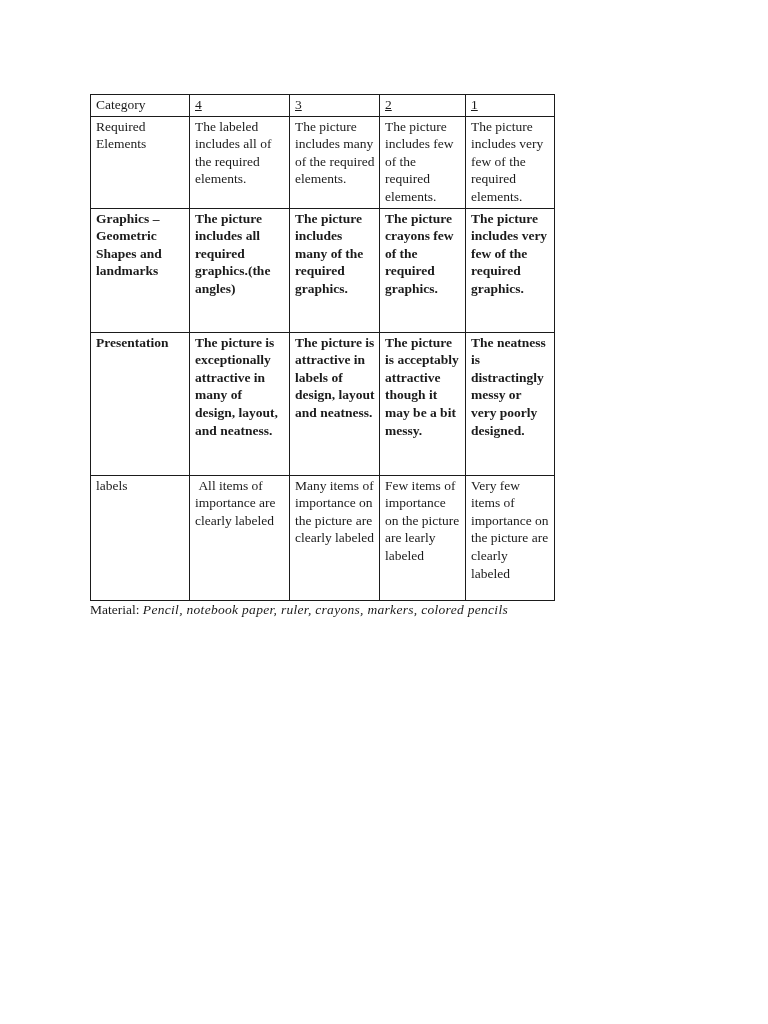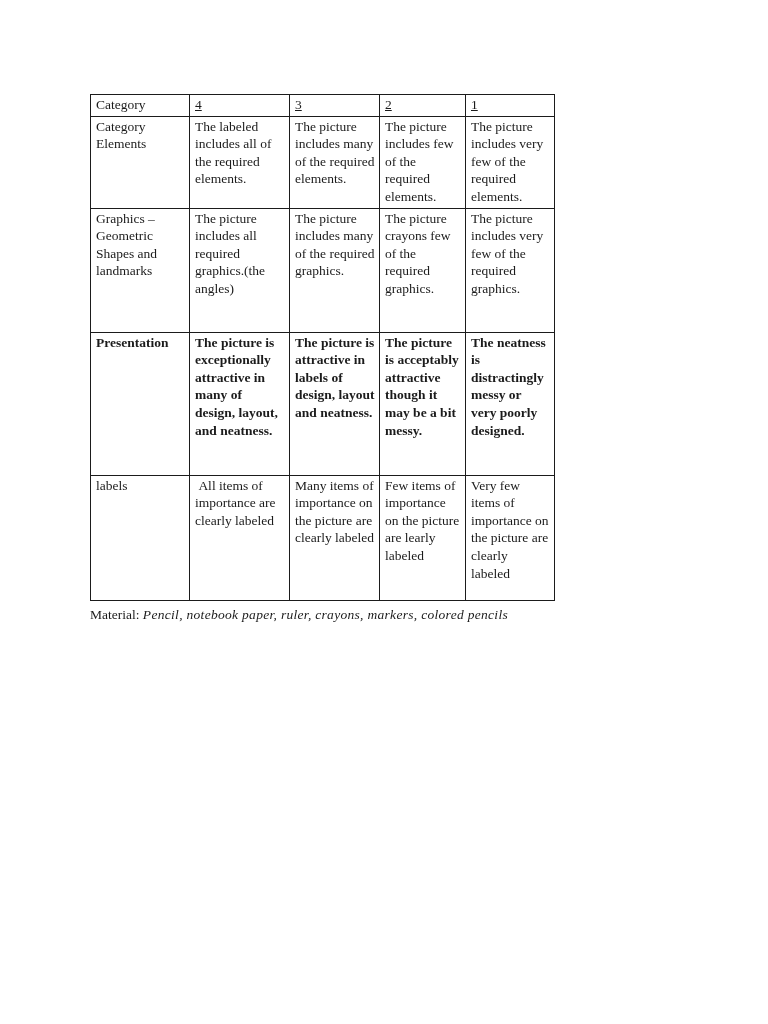--- a/index.html
+++ b/index.html
@@ -39,29 +39,28 @@
     white-space: pre-wrap;
     overflow: hidden;
   }
   col.c-cat   { width: 99px; }
   col.c-4     { width: 100px; }
   col.c-3     { width: 90px; }
   col.c-2     { width: 86px; }
   col.c-1     { width: 89px; }
   tr.hdr th { height: 16px; }
   tr.r-required     td { height: 87px; }
-  tr.r-graphics     td { height: 120px; }
+  tr.r-graphics     td { height: 120px; font-weight: bold; }
   tr.r-presentation td { height: 139px; font-weight: bold; }
   tr.r-labels       td { height: 121px; margin-left: 28px; }
   td.cat { font-weight: bold; }
   th .score-num {
     text-decoration: underline;
   }
   .material-line {
-    margin-top: 5px;
     font-size: 13.5px;
     line-height: 18px;
     white-space: nowrap;
   }
   .material-value {
     font-style: italic;
     letter-spacing: 0.3px;
   }
 </style>
 </head>
@@ -81,21 +80,21 @@
       <tbody>
         <tr class="hdr">
           <th>Category</th>
           <th><span class="score-num">4</span></th>
           <th><span class="score-num">3</span></th>
           <th><span class="score-num">2</span></th>
           <th><span class="score-num">1</span></th>
         </tr>
 
         <tr class="r-required">
-          <td class="cat">Category Elements</td>
+          <td class="cat">Required Elements</td>
           <td>The labeled includes all of the required elements.</td>
           <td>The picture includes many of the required elements.</td>
           <td>The picture includes few of the required elements.</td>
           <td>The picture includes very few of the required elements.</td>
         </tr>
 
         <tr class="r-graphics">
           <td class="cat">Graphics – Geometric Shapes and landmarks</td>
           <td>The picture includes all required graphics.(the angles)</td>
           <td>The picture includes many of the required graphics.</td>

